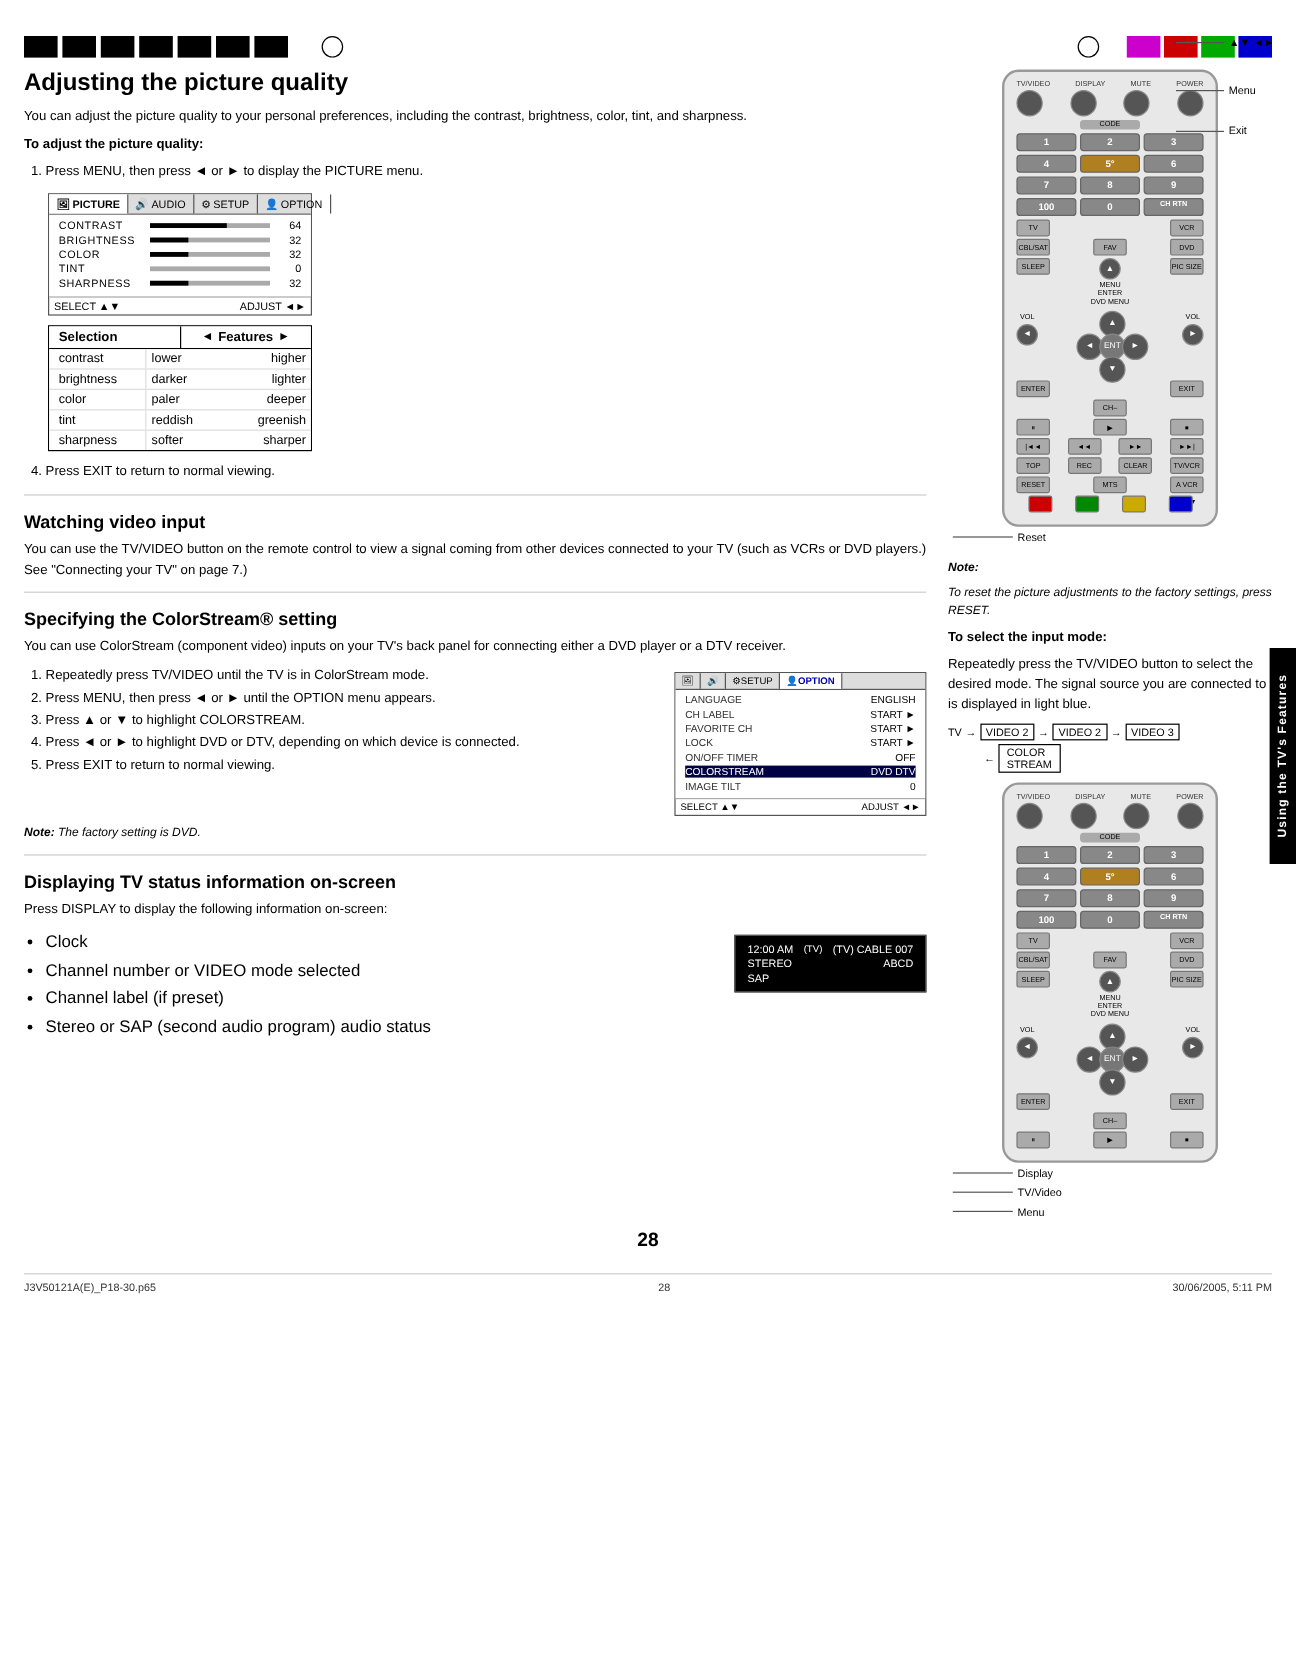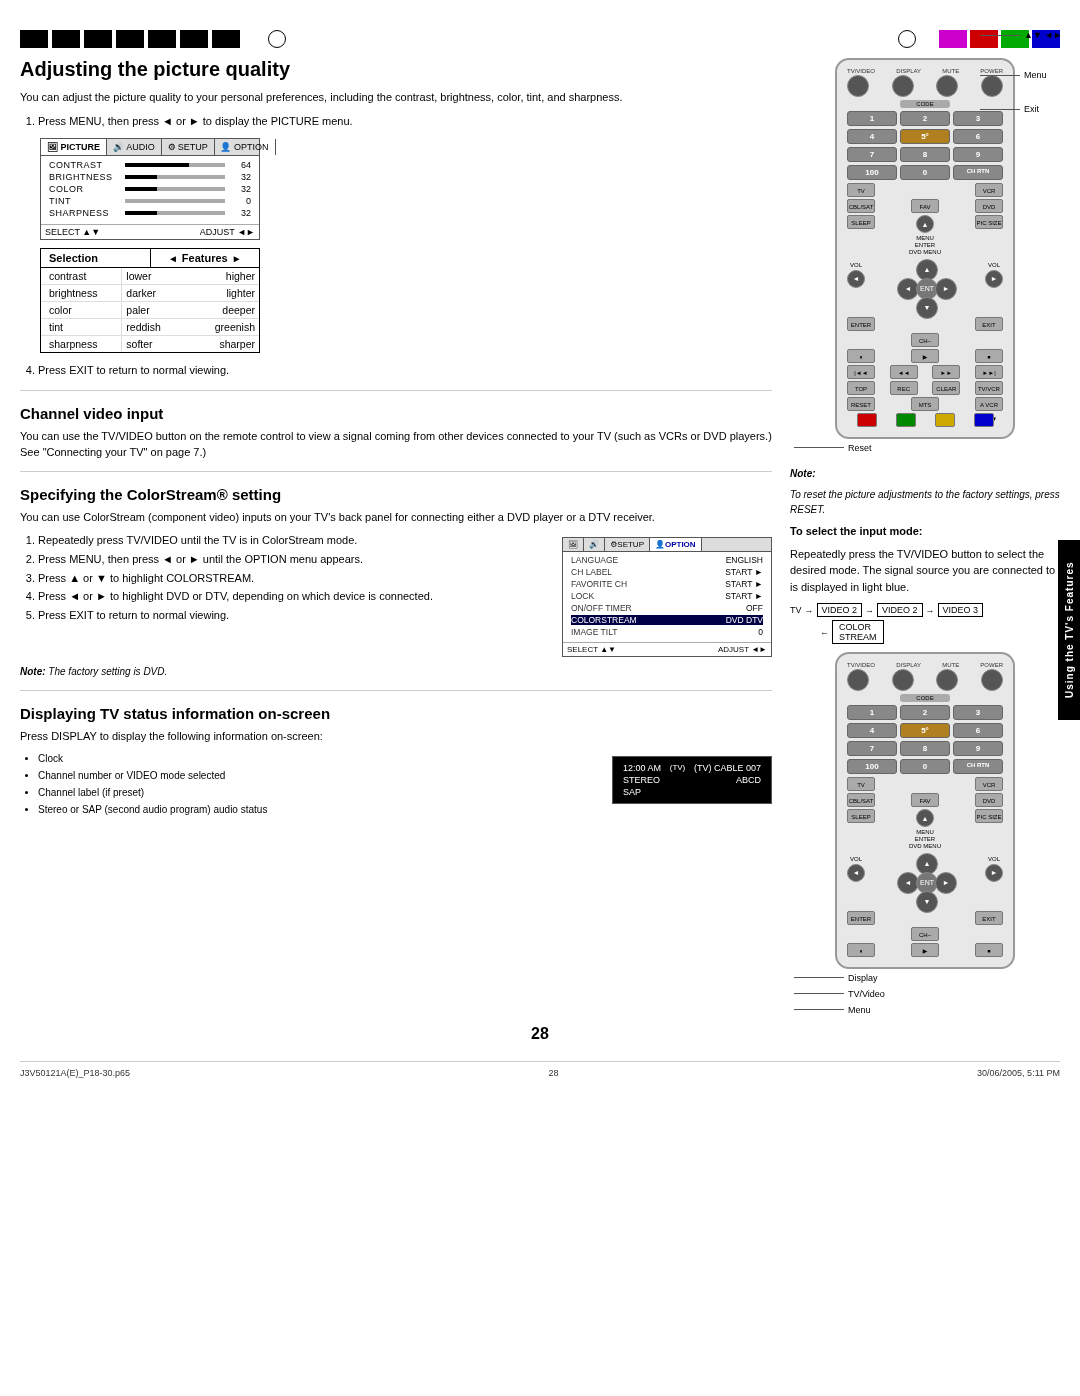--- a/index.html
+++ b/index.html
@@ -103,21 +103,21 @@
     }
 
     ol {
       margin-left: 18px;
       font-size: 11px;
       line-height: 1.7;
     }
 
     ul {
       margin-left: 18px;
-      font-size: 10px;
+      font-size: 14px;
       line-height: 1.7;
     }
 
     
     .picture-menu-box {
       border: 1.5px solid #555;
       width: 220px;
       margin: 8px 0 8px 20px;
       font-size: 10px;
     }
@@ -433,20 +433,21 @@
     </div>
   </div>
 
   <div class="main-content">
 
     <div class="left-col">
 
       <h2>Adjusting the picture quality</h2>
       <p>You can adjust the picture quality to your personal preferences, including the contrast, brightness, color, tint, and sharpness.</p>
 
+      <p class="bold-label">To adjust the picture quality:</p>
 
       <ol>
         <li>Press MENU, then press ◄ or ► to display the PICTURE menu.</li>
       </ol>
 
       <div class="picture-menu-box">
         <div class="picture-menu-tabs">
           <div class="pic-tab active">
             <span>🖼</span>
             <span>PICTURE</span>
@@ -557,21 +558,21 @@
           </div>
         </div>
       </div>
 
       <ol start="4">
         <li>Press EXIT to return to normal viewing.</li>
       </ol>
 
       <hr class="divider">
 
-      <h3>Channel video input</h3>
+      <h3>Watching video input</h3>
       <p>You can use the TV/VIDEO button on the remote control to view a signal coming from other devices connected to your TV (such as VCRs or DVD players.) See "Connecting your TV" on page 7.)</p>
 
       <hr class="divider">
 
       <h3>Specifying the ColorStream® setting</h3>
       <p>You can use ColorStream (component video) inputs on your TV's back panel for connecting either a DVD player or a DTV receiver.</p>
 
       <div style="display:flex; gap:10px; align-items:flex-start;">
         <ol style="flex:1;">
           <li>Repeatedly press TV/VIDEO until the TV is in ColorStream mode.</li>

